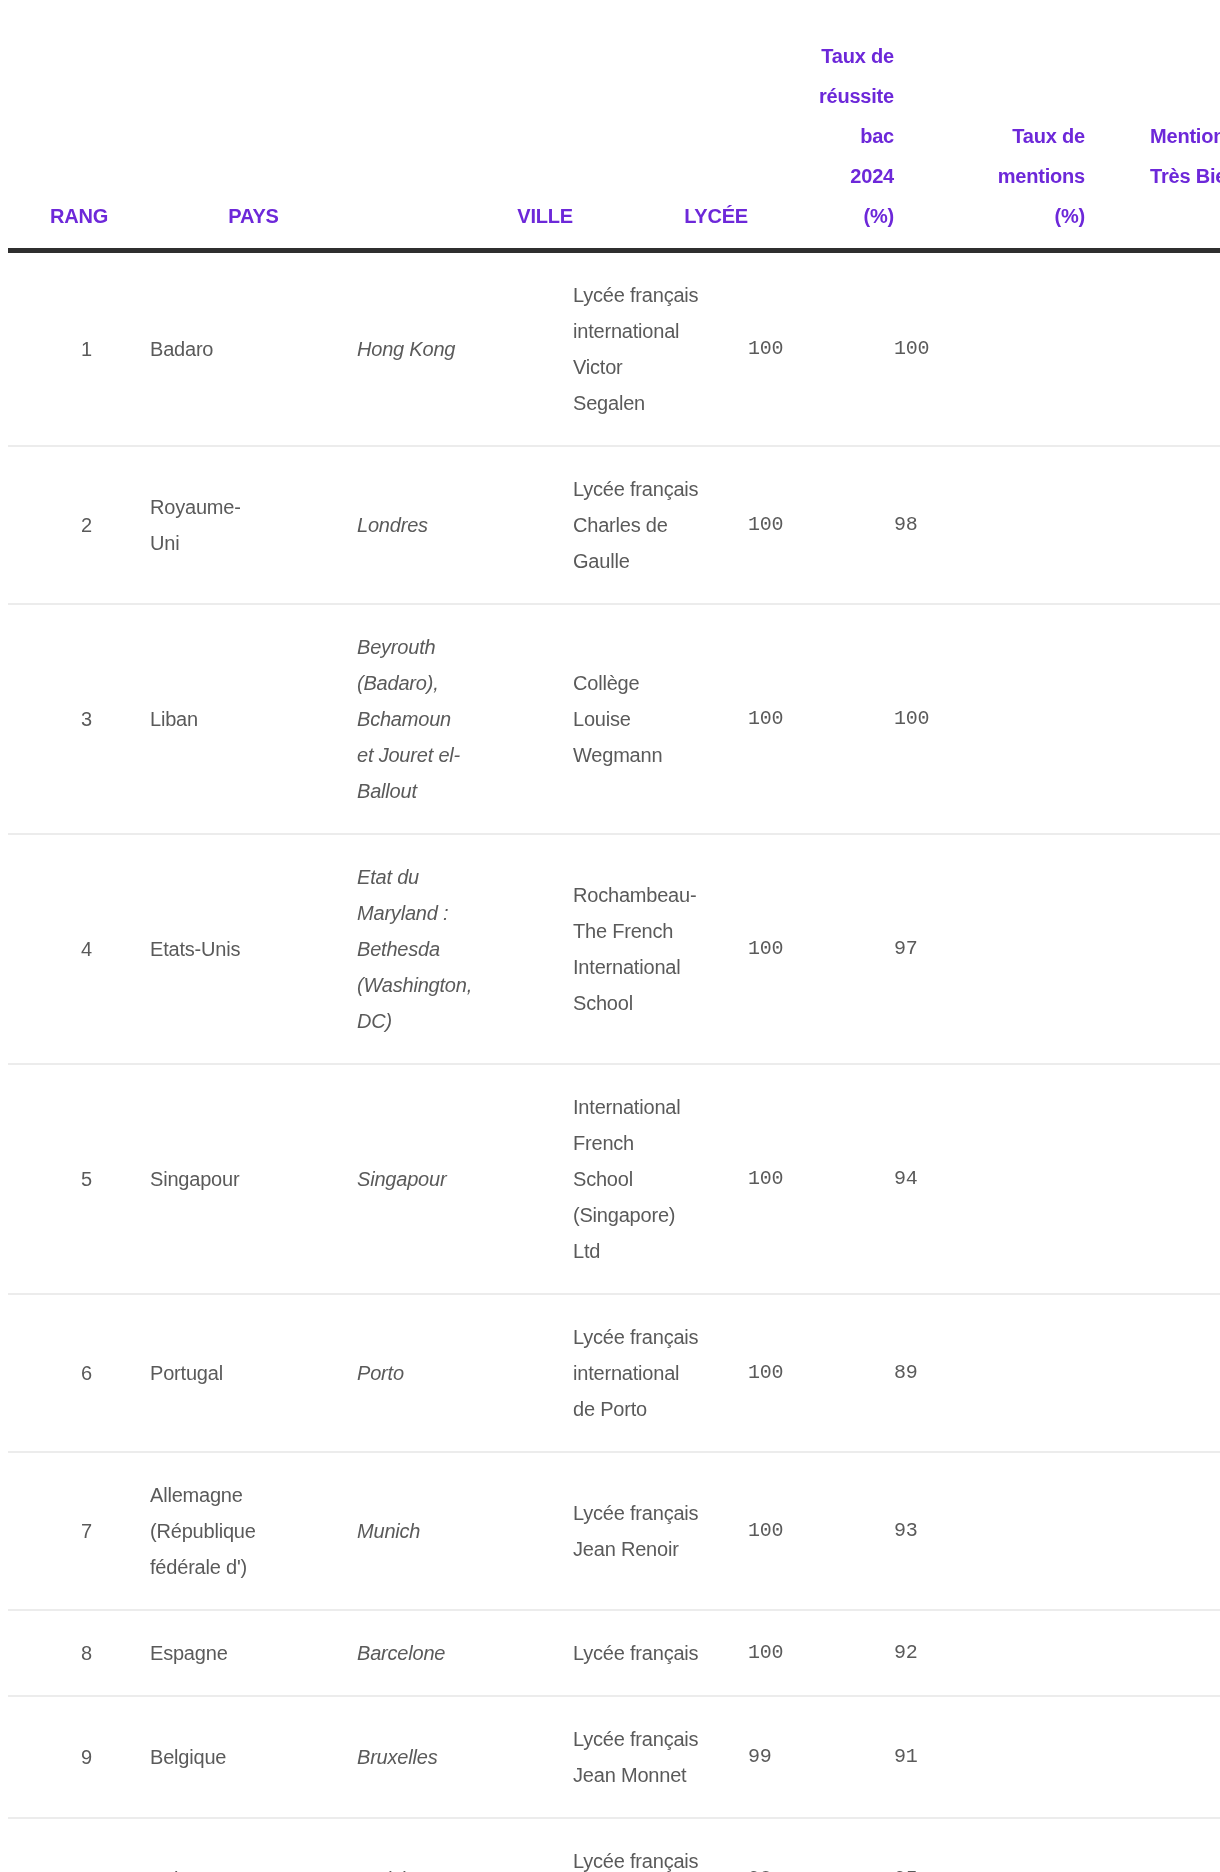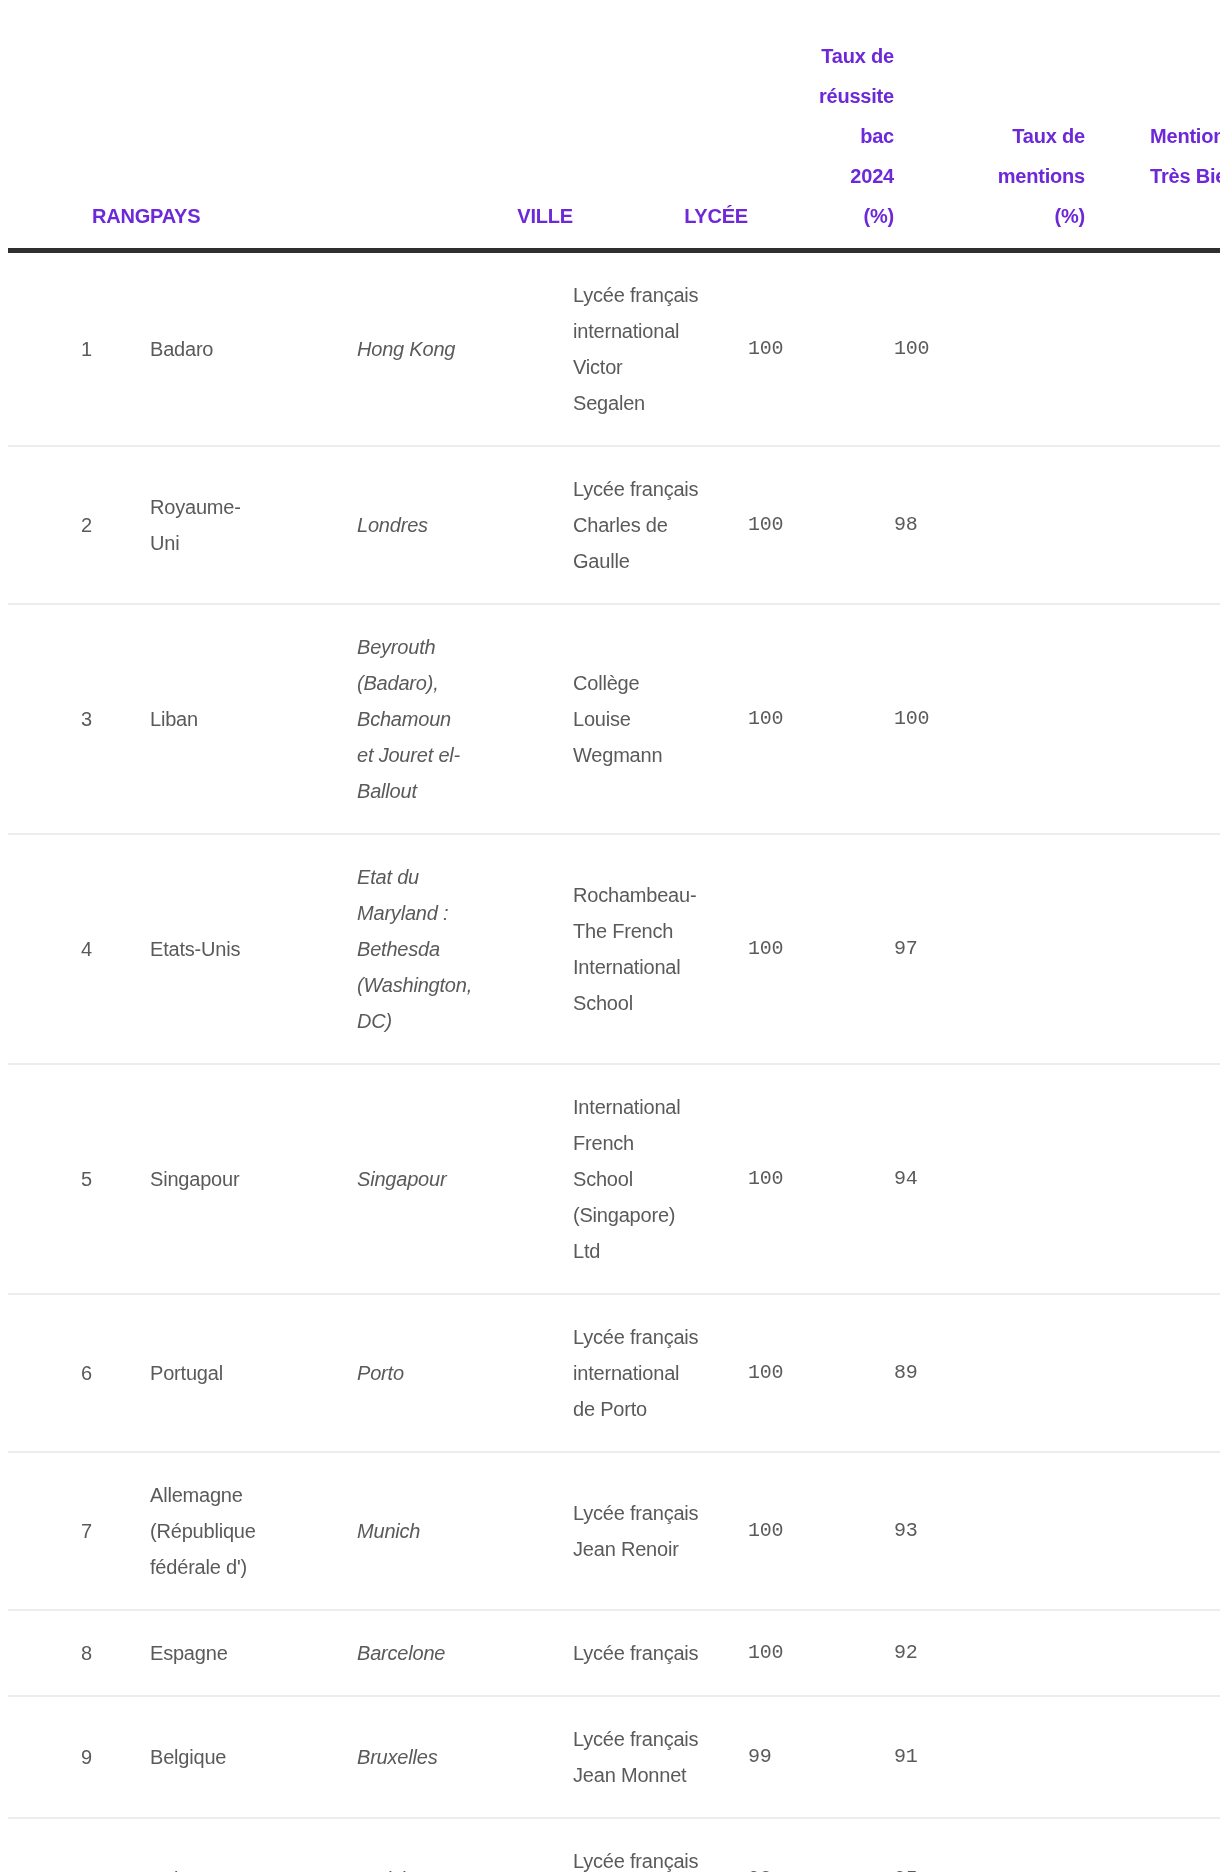--- a/index.html
+++ b/index.html
@@ -32,22 +32,22 @@
   th {
     font-size: 20px;
     font-weight: 700;
     line-height: 40px;
     color: #6d28d9;
     vertical-align: bottom;
     padding: 36px 0 12px 0;
     white-space: pre-line;
     letter-spacing: -0.2px;
   }
-  th.h-rang  { text-align: right; }
-  th.h-pays  { text-align: left; }
+  th.h-rang  { text-align: center; }
+  th.h-pays  { text-align: center; }
   th.h-ville { text-align: right; }
   th.h-lycee { text-align: right; }
   th.h-num   { text-align: right; }
   th.h-reussite { padding-right: 0; }
   th.h-mentions { padding-right: 0; }
   th.h-mtb   { text-align: left; padding-left: 65px; padding-bottom: 52px; }
   
   tbody tr {
     border-bottom: 2px solid #ececec;
   }

